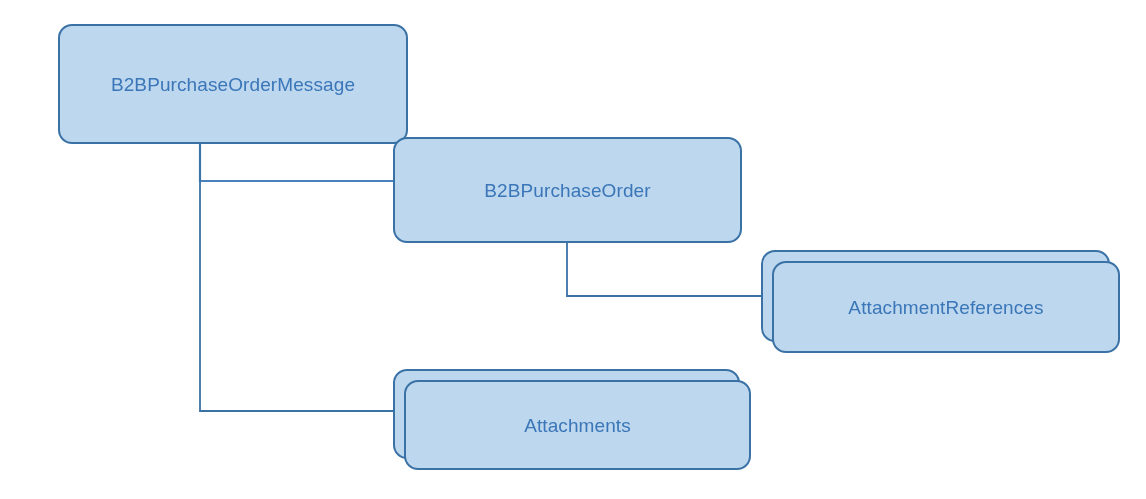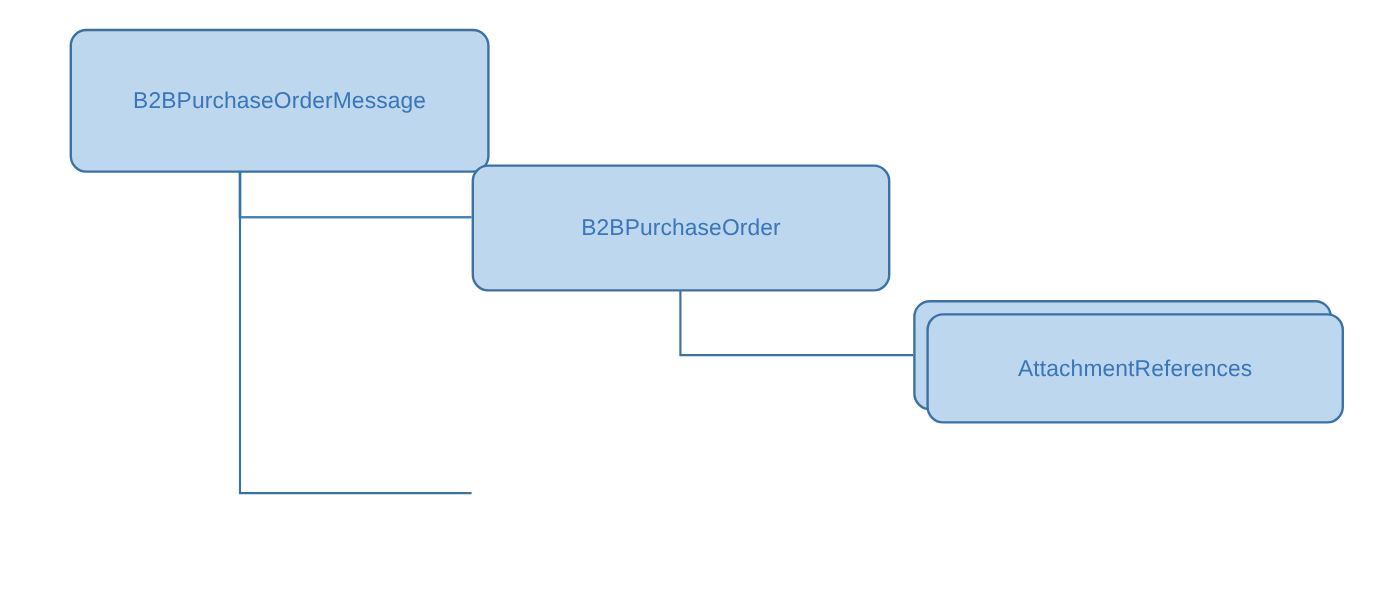--- a/index.html
+++ b/index.html
@@ -82,14 +82,20 @@
     <span class="node-label">B2BPurchaseOrder</span>
   </div>
 
   <div class="stack-wrap" style="left:761px; top:250px; width:424px; height:103px;">
     <div class="stack-back" style="left:0px; top:0px; width:349px; height:92px;"></div>
     <div class="node" style="left:11px; top:11px; width:348px; height:92px;">
       <span class="node-label">AttachmentReferences</span>
     </div>
   </div>
 
+  <div class="stack-wrap" style="left:393px; top:369px; width:358px; height:101px;">
+    <div class="stack-back" style="left:0px; top:0px; width:347px; height:90px;"></div>
+    <div class="node" style="left:11px; top:11px; width:347px; height:90px;">
+      <span class="node-label">Attachments</span>
+    </div>
+  </div>
 
 </div>
 
 </body></html>

